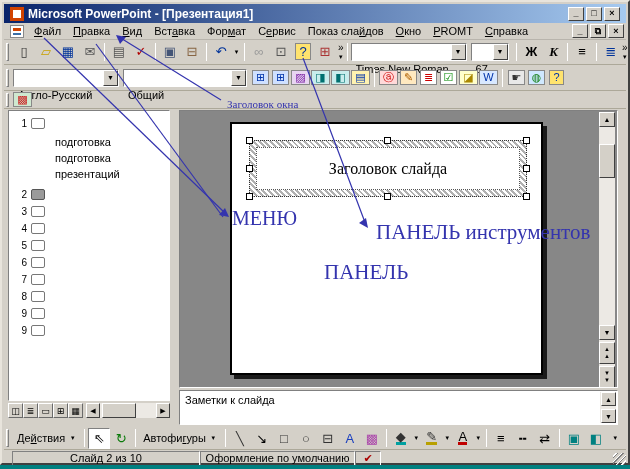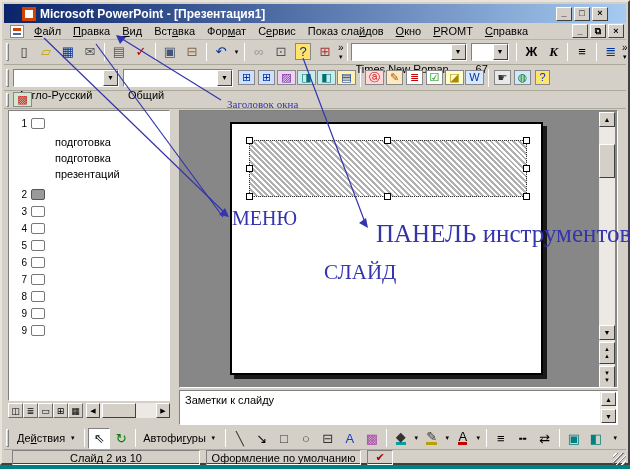--- a/index.html
+++ b/index.html
@@ -7,21 +7,21 @@
     --tb-l:#0a246a; --tb-r:#a6caf0; --desk:#008080; --slidebg:#878787;
   }
   *{box-sizing:border-box; margin:0; padding:0;}
   html,body{width:630px;height:469px;overflow:hidden;}
   body{font-family:"Liberation Sans","DejaVu Sans",sans-serif;font-size:11px;background:var(--desk);}
   .win{position:absolute;left:0;top:0;width:630px;height:465px;background:var(--chrome);
        border:2px solid;border-color:#e8e4dc #404040 #404040 #e8e4dc;}
   
   .titlebar{position:absolute;left:2px;top:2px;width:622px;height:19px;
     background:linear-gradient(to right,var(--tb-l),var(--tb-r));
-    display:flex;align-items:center;padding:0 18px;}
+    display:flex;align-items:center;padding:0 6px;}
   .ppicon{width:14px;height:14px;background:#fff;border:3px solid #d14300;margin-right:4px;flex:none;}
   .title{color:#fff;font-weight:bold;font-size:12px;white-space:nowrap;}
   .wbtns{margin-left:auto;display:flex;gap:2px;}
   .wbtn{width:16px;height:14px;background:var(--chrome);border:1px solid;
     border-color:#fff #404040 #404040 #fff;font-size:9px;font-weight:bold;
     display:flex;align-items:center;justify-content:center;line-height:1;color:#000;}
   
   .menubar{position:absolute;left:2px;top:21px;width:622px;height:17px;display:flex;align-items:center;
     border-bottom:1px solid #b8b4ac;}
   .docicon{width:14px;height:13px;background:#fff;border:1px solid #888;margin:0 4px 0 6px;position:relative;}
@@ -86,21 +86,21 @@
   .notes{position:absolute;left:177px;top:388px;width:439px;height:35px;background:#fff;
     border:1px solid;border-color:#808080 #fff #fff #808080;}
   .notes .txt{position:absolute;left:5px;top:3px;color:#000;}
   .nscroll{position:absolute;right:1px;top:1px;width:16px;height:31px;background:#ece9e4;}
   .nscroll .sbtn{width:15px;height:14px;position:absolute;right:0;}
   
   .drawbar{top:425px;width:622px;height:23px;}
   .menubtn{display:flex;align-items:center;padding:2px 4px;white-space:nowrap;}
   .menubtn .dd{margin-left:3px;}
   
-  .status{position:absolute;left:2px;top:448px;width:622px;height:16px;display:flex;align-items:flex-start;gap:6px;padding-left:8px;}
+  .status{position:absolute;left:2px;top:448px;width:622px;height:16px;display:flex;align-items:center;padding-left:8px;}
   .scell{height:15px;border:1px solid;border-color:#808080 #fff #fff #808080;display:flex;align-items:center;justify-content:center;color:#000;}
   .grip2{position:absolute;right:0;bottom:0;width:13px;height:13px;
     background:repeating-linear-gradient(135deg,transparent 0 2px,#fff 2px 3px,#808080 3px 4px);}
   .tealstrip{position:absolute;left:0;top:465px;width:630px;height:4px;background:var(--desk);}
   
   .ann{position:absolute;font-family:"Liberation Serif","DejaVu Serif",serif;color:var(--ann);z-index:50;white-space:nowrap;}
   #annsvg{position:absolute;left:0;top:0;width:630px;height:469px;z-index:49;pointer-events:none;}
   #annsvg line{stroke:var(--ann);stroke-width:1.2;}
   #annsvg polygon{fill:var(--ann);}
 </style>
@@ -219,21 +219,21 @@
         <span class="a">▾</span>
       </span>
   </div>
 
   <div class="tbrow" style="top:63px;width:622px;height:26px">
     <div class="grip"></div>
     <span class="combo" style="width:106px">
       <span class="cv">Англо-Русский</span>
       <span class="cb">▼</span>
     </span>
-    <span class="combo" style="width:110px">
+    <span class="combo" style="width:124px">
       <span class="cv">Общий</span>
       <span class="cb">▼</span>
     </span>
     <span id="promt-icons" style="display:flex;align-items:center;gap:1px">
         <span class="tbtn sm">
           <span class="g" style="color: rgb(0, 51, 170); background: rgb(207, 224, 255); padding: 1px 3px; border: 1px solid rgb(136, 136, 136);">⊞</span>
         </span>
         <span class="tbtn sm">
           <span class="g" style="color: rgb(0, 51, 170); background: rgb(207, 224, 255); padding: 1px 3px; border: 1px solid rgb(136, 136, 136);">⊞</span>
         </span>
@@ -348,20 +348,21 @@
       <span class="sbtn">◀</span>
       <span class="hthumb"></span>
       <span class="hsp"></span>
       <span class="sbtn">▶</span>
     </span>
   </div>
 
   <div class="slidearea">
     <div class="slide">
       <div class="ph">
+        <div class="ph-in">Заголовок слайда</div>
         <span class="hdl" style="left:-4px;top:-4px"></span>
         <span class="hdl" style="left:50%;top:-4px;margin-left:-4px"></span>
         <span class="hdl" style="right:-4px;top:-4px"></span>
         <span class="hdl" style="left:-4px;top:50%;margin-top:-4px"></span>
         <span class="hdl" style="right:-4px;top:50%;margin-top:-4px"></span>
         <span class="hdl" style="left:-4px;bottom:-4px"></span>
         <span class="hdl" style="left:50%;bottom:-4px;margin-left:-4px"></span>
         <span class="hdl" style="right:-4px;bottom:-4px"></span>
       </div>
     </div>
@@ -374,21 +375,21 @@
           <span>▲</span>
         </span>
       <span class="dbl" style="bottom:0">
           <span>▼</span>
           <span>▼</span>
         </span>
     </div>
   </div>
 
   <div class="notes">
-    <div class="txt">Заметки к слайду</div>
+    <div class="txt">Заметки к слайда</div>
     <div class="nscroll">
       <span class="sbtn" style="top:0">▲</span>
       <span class="sbtn" style="bottom:0">▼</span>
     </div>
   </div>
 
   <div class="tbrow drawbar">
     <div class="grip"></div>
     <span class="menubtn">
         <span id="actions-label">Де<u>й</u>ствия</span>
@@ -480,16 +481,16 @@
   <polygon points="116,35 126,37 120,44"></polygon>
   <line x1="44" y1="38" x2="226" y2="214"></line>
   <polygon points="229,217 219,215 225,208"></polygon>
   <line x1="96" y1="44" x2="223" y2="217"></line>
   <line x1="303" y1="58" x2="366" y2="225"></line>
   <polygon points="368,228 359,223 366,218"></polygon>
 </svg>
 
 <div class="ann" style="left:227px;top:98px;font-size:11px">Заголовок окна</div>
 <div class="ann" style="left:232px;top:207px;font-size:20px">МЕНЮ</div>
-<div class="ann" style="left:376px;top:220px;font-size:25px">ПАНЕЛЬ инструментов</div>
-<div class="ann" style="left:324px;top:260px;font-size:21px">СЛАЙД</div>
+<div class="ann" style="left:376px;top:220px;font-size:21px">ПАНЕЛЬ инструментов</div>
+<div class="ann" style="left:324px;top:260px;font-size:21px">ПАНЕЛЬ</div>
 <div class="ann" style="left:26px;top:291px;font-size:21px;line-height:27px">
 </div>
 
 </body></html>

